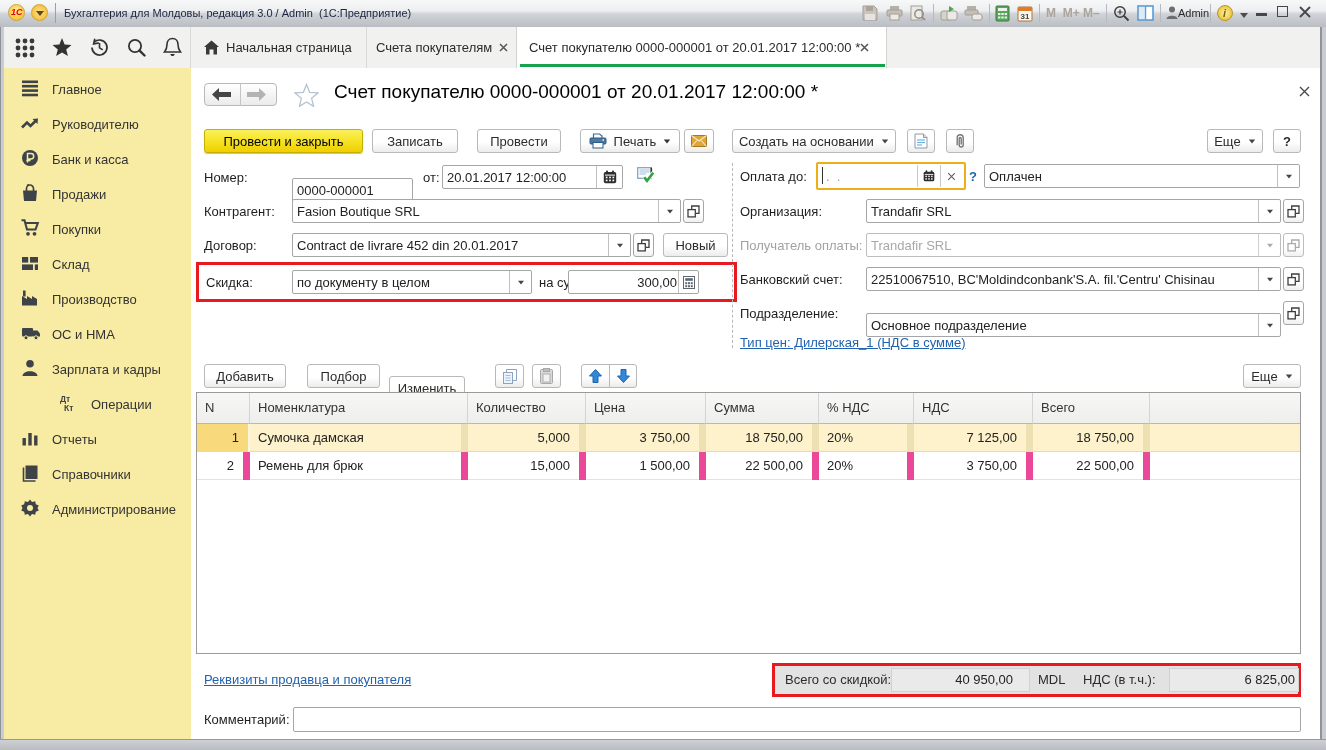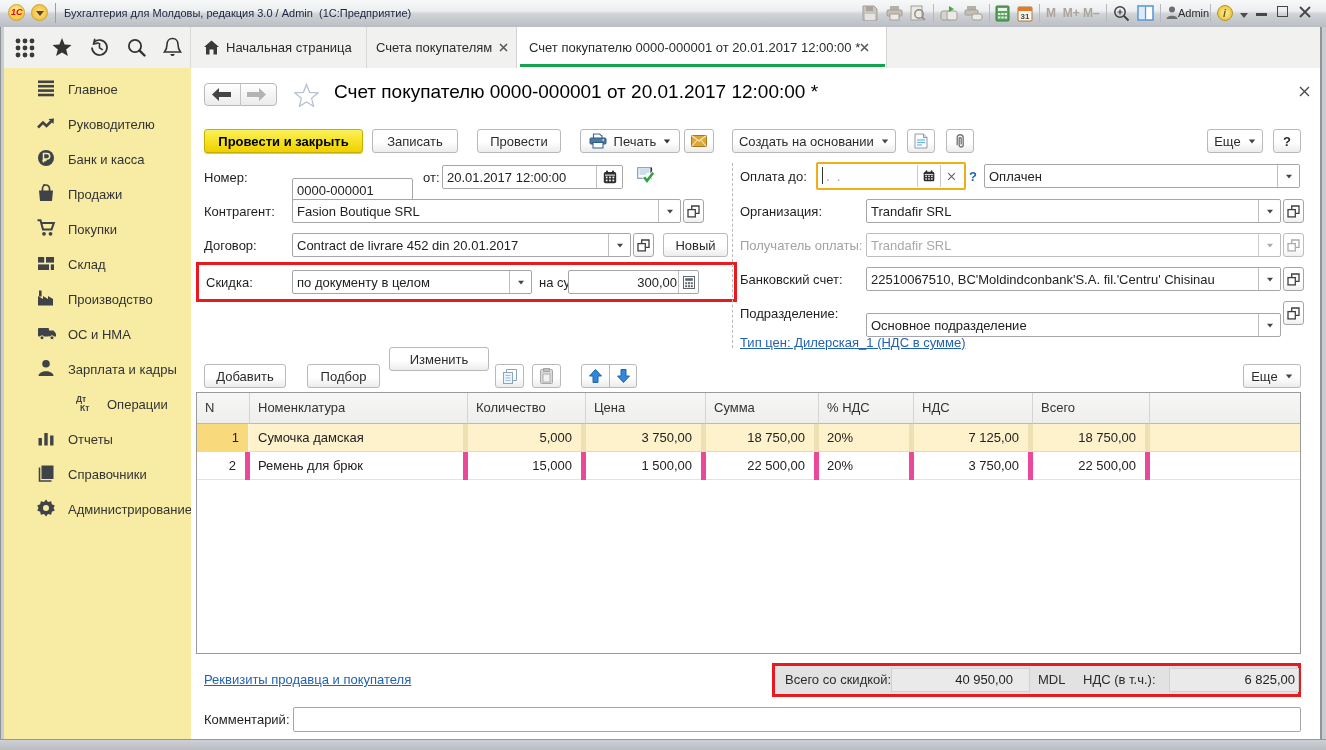--- a/index.html
+++ b/index.html
@@ -14,21 +14,21 @@
 .tico { position:absolute; top:5px; }
 
 
 #tabbar { left:0; top:27px; width:1326px; height:41px; background:#f1f1ef; }
 .tbsep { position:absolute; top:0; width:1px; height:41px; background:#d9d9d7; }
 .tab { position:absolute; top:0; height:41px; line-height:41px; color:#2b2b2b; font-size:13px; }
 .tabx { position:absolute; top:14px; width:13px; height:13px; }
 
 
 #sidebar { left:0; top:68px; width:191px; height:671px; background:#f8eca5; }
-.sbitem { position:absolute; left:16px; width:158px; height:35px; }
+.sbitem { position:absolute; left:0; width:158px; height:35px; }
 .sbitem svg { position:absolute; left:21px; top:8px; }
 .sbitem .tx { position:absolute; left:52px; top:11px; font-size:13px; color:#333; }
 
 
 #content { left:191px; top:68px; width:1129px; height:671px; background:#fff; }
 
 .btn { position:absolute; height:24px; background:linear-gradient(#ffffff 55%,#ececec);
   border:1px solid #b9b9b9; border-radius:3px; font-size:13px; color:#2b2b2b;
   display:flex; align-items:center; justify-content:center; }
 .inp { position:absolute; height:24px; background:#fff; border:1px solid #a6a6a6;
@@ -40,21 +40,21 @@
   background:#fff; border-radius:0 2px 2px 0; display:flex; align-items:center; justify-content:center; }
 .ddbtn { position:absolute; width:21px; height:24px; border:1px solid #a6a6a6; border-radius:3px;
   background:linear-gradient(#ffffff 65%,#f0f0f0); display:flex; align-items:center; justify-content:center; }
 .link { color:#2263af; text-decoration:underline; font-size:13px; }
 .tri { width:0; height:0; border-left:4px solid transparent; border-right:4px solid transparent; border-top:5px solid #444; }
 
 
 #grid { position:absolute; left:196px; top:392px; width:1105px; height:262px; border:1px solid #9a9a9a; background:#fff; }
 .gh { position:absolute; top:0; height:31px; background:linear-gradient(#f7f7f6,#eeeeec); border-right:1px solid #d4d4d4; border-bottom:1px solid #b9b9b9;
   font-size:13px; color:#333; line-height:30px; padding-left:8px; }
-.gc { position:absolute; height:28px; font-size:13px; line-height:27px; border-right:5px solid #ec4899; }
+.gc { position:absolute; height:28px; font-size:13px; line-height:27px; border-right:7px solid #ec4899; }
 .num { text-align:right; padding-right:9px; }
 </style></head>
 <body>
 <div id="page">
 
   <div class="abs" id="titlebar"></div>
 
   <div class="abs" style="left:8px; top:4px; width:17px; height:17px; border-radius:50%; background:radial-gradient(circle at 50% 35%, #ffe98e, #fbc83a 70%, #e5a51e 100%); border:1px solid #caa53c;"></div>
   <div class="abs" style="left:11px; top:7px; font-size:9px; font-weight:bold; color:#e00713; font-style:italic;">1С</div>
   <div class="abs" style="left:31px; top:4px; width:17px; height:17px; border-radius:50%; background:radial-gradient(#fce289, #f6c44a 65%, #dfa42c 100%); border:1px solid #caa53c;"></div>
@@ -307,21 +307,21 @@
       <path d="M13 0 L13 4 L1 4 L1 9 L13 9 L13 13 L20 6.5 Z" fill="#b3b3b3"></path>
     </svg>
   <svg class="abs" style="left:294px; top:83px;" width="25" height="24" viewBox="0 0 25 24">
       <path d="M12.5 1.5 L15.6 9.3 L24 9.9 L17.6 15.3 L19.6 23.4 L12.5 19 L5.4 23.4 L7.4 15.3 L1 9.9 L9.4 9.3 Z" fill="none" stroke="#b6c2d2" stroke-width="1.3"></path>
     </svg>
   <div class="abs" style="left:334px; top:81px; font-size:19px; color:#000;">Счет покупателю 0000-000001 от 20.01.2017 12:00:00 *</div>
   <svg class="abs" style="left:1299px; top:86px;" width="11" height="11" viewBox="0 0 11 11">
       <path d="M1 1 L10 10 M10 1 L1 10" stroke="#4a4a4a" stroke-width="1.4"></path>
     </svg>
 
-  <div class="btn" style="left:204px; top:129px; width:159px; background:linear-gradient(#faf15d 0%, #f6e42a 45%, #f0cf00 100%); border-color:#c7ae00; font-weight:bold; color:#000; box-shadow:0 1px 0 #d8c86a;">Провести и закрыть</div>
+  <div class="btn" style="left:204px; top:129px; width:159px; background:linear-gradient(#faf15d 0%, #f6e42a 45%, #f0cf00 100%); border-color:#c7ae00; font-weight:normal; color:#000; box-shadow:0 1px 0 #d8c86a;">Провести и закрыть</div>
   <div class="btn" style="left:372px; top:129px; width:86px;">Записать</div>
   <div class="btn" style="left:477px; top:129px; width:84px;">Провести</div>
   <div class="btn" style="left:580px; top:129px; width:100px;">
     <svg width="18" height="16" viewBox="0 0 18 16" style="margin-right:7px;">
         <path d="M4.5 5 V1 H10.5 L13 3 V5" fill="#fff" stroke="#3b6b97" stroke-width="1.2"></path>
         <rect x="1" y="5" width="16" height="6" rx="1" fill="#4a7aa6" stroke="#2e5a84"></rect>
         <rect x="4" y="9.5" width="10" height="5.5" fill="#fff" stroke="#2e5a84"></rect>
         <circle cx="14.2" cy="7" r="0.9" fill="#cfe0ef"></circle>
       </svg>
     Печать&nbsp;&nbsp;<span class="tri" style="border-top-color:#333; transform:scale(0.8);"></span></div>
@@ -507,21 +507,21 @@
       <svg width="13" height="13" viewBox="0 0 13 13">
         <path d="M4.7 4.2 V1 H12 V8.3 H8.9" fill="none" stroke="#3f3f3f" stroke-width="1.3"></path>
         <rect x="1" y="4.6" width="7.3" height="7.3" fill="#fff" stroke="#3f3f3f" stroke-width="1.3"></rect>
       </svg>
     </div>
 
   <div class="abs link" style="left:740px; top:335px;">Тип цен: Дилерская_1 (НДС в сумме)</div>
 
   <div class="btn" style="left:204px; top:364px; width:82px;">Добавить</div>
   <div class="btn" style="left:307px; top:364px; width:73px;">Подбор</div>
-  <div class="btn" style="left:389px; top:347px; width:100px;">Изменить</div>
+  <div class="btn" style="left:389px; top:376px; width:76px;">Изменить</div>
   <div class="btn" style="left:495px; top:364px; width:29px;">
       <svg width="14" height="15" viewBox="0 0 14 15">
         <rect x="0.5" y="3.5" width="9" height="11" fill="#eef4fa" stroke="#8aa5c0"></rect>
         <path d="M3.5 3.5 V0.5 H13.5 V11.5 H9.5" fill="none" stroke="#8aa5c0"></path>
         <g stroke="#9fc0dd" stroke-width="1">
           <path d="M2.5 6.5 H7.5"></path>
           <path d="M2.5 9 H7.5"></path>
           <path d="M2.5 11.5 H7.5"></path>
         </g>
       </svg>

